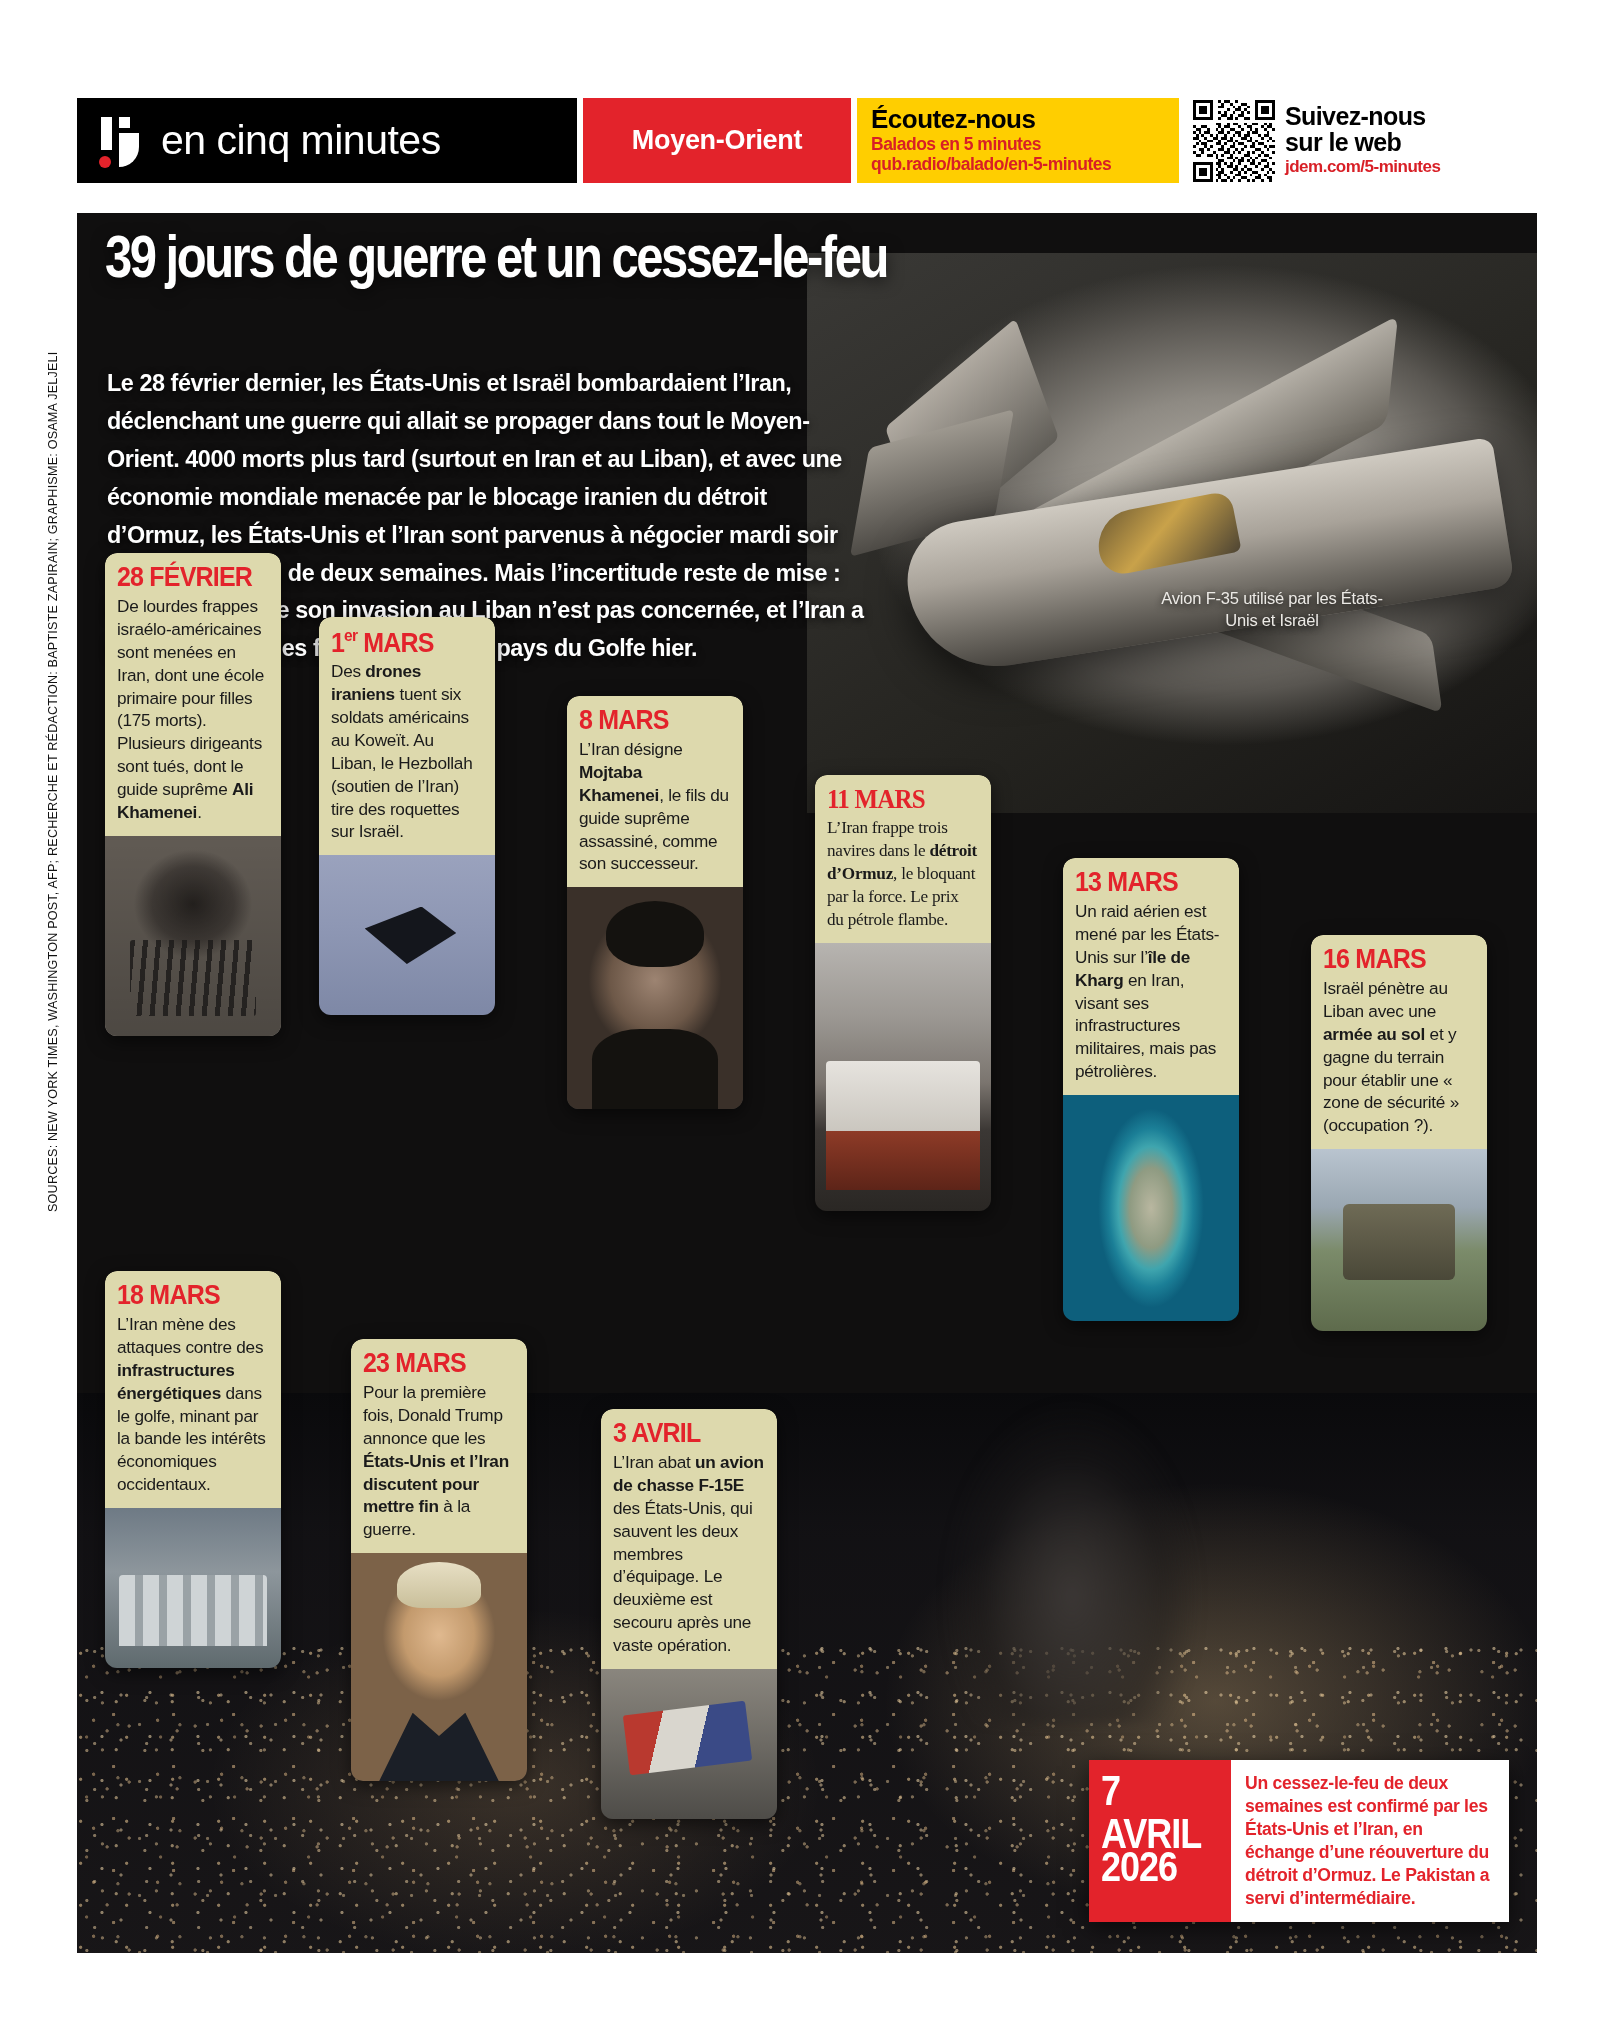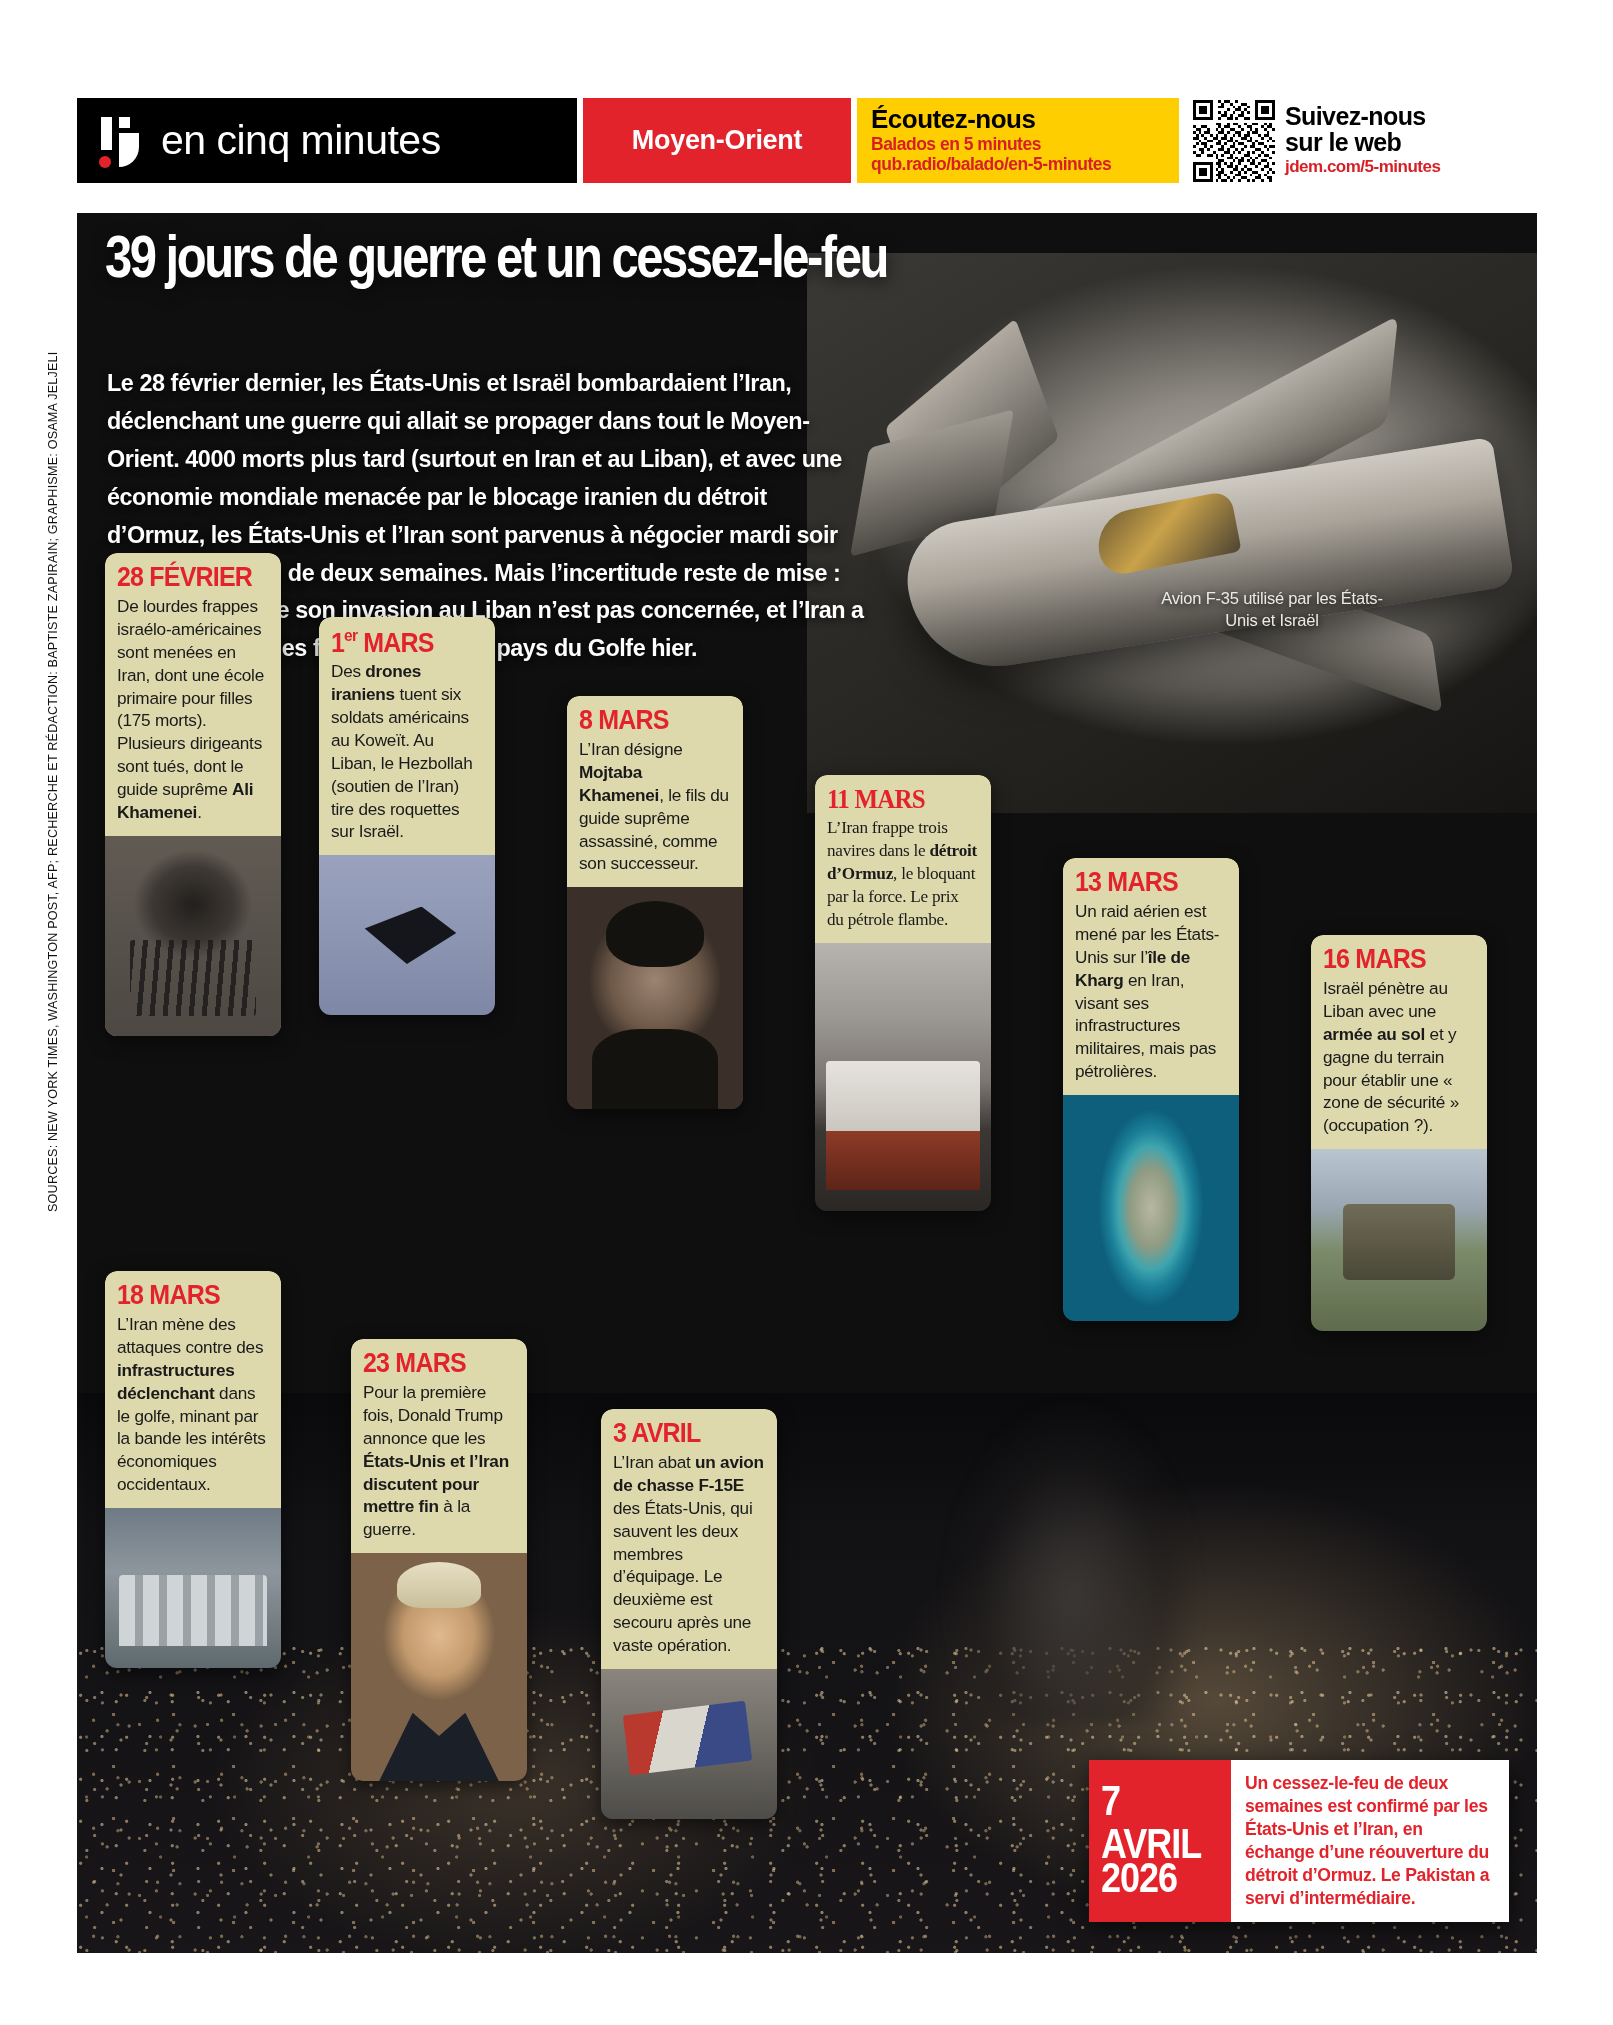--- a/index.html
+++ b/index.html
@@ -299,21 +299,21 @@
   
   .final {
     position: absolute; left: 1012px; top: 1547px;
     width: 420px; display: flex; align-items: stretch;
     box-shadow: 0 6px 22px rgba(0,0,0,.6);
   }
   .final-date {
     background: #e3232b; color: #fff; width: 142px;
     padding: 16px 12px; font-size: 36px; font-weight: bold;
     line-height: 1.02; letter-spacing: -1px;
-    display: flex; flex-direction: column; justify-content: center;
+    display: flex; flex-direction: column; 
     transform-origin: left center;
   }
   .final-date span { display: block; transform: scaleY(1.16); transform-origin: left center; }
   .final-text {
     background: #fff; color: #e3232b; flex: 1;
     padding: 12px 14px; font-size: 17.6px; font-weight: bold;
     line-height: 1.31; letter-spacing: -0.3px;
   }
 
   
@@ -634,21 +634,21 @@
       <div class="txt">
         <div class="date">16 MARS</div>
         <div class="body">Israël pénètre au Liban avec une <b>armée au sol</b> et y gagne du terrain pour établir une « zone de sécurité » (occupation ?).</div>
       </div>
       <div class="photo ph-tank"></div>
     </div>
 
     <div class="card" style="left:28px; top:1058px;">
       <div class="txt">
         <div class="date">18 MARS</div>
-        <div class="body">L’Iran mène des attaques contre des <b>infrastructures déclenchant</b> dans le golfe, minant par la bande les intérêts économiques occidentaux.</div>
+        <div class="body">L’Iran mène des attaques contre des <b>infrastructures énergétiques</b> dans le golfe, minant par la bande les intérêts économiques occidentaux.</div>
       </div>
       <div class="photo ph-refinery"></div>
     </div>
 
     <div class="card" style="left:274px; top:1126px;">
       <div class="txt">
         <div class="date">23 MARS</div>
         <div class="body">Pour la première fois, Donald Trump annonce que les <b>États-Unis et l’Iran discutent pour mettre fin</b> à la guerre.</div>
       </div>
       <div class="photo ph-trump"></div>

